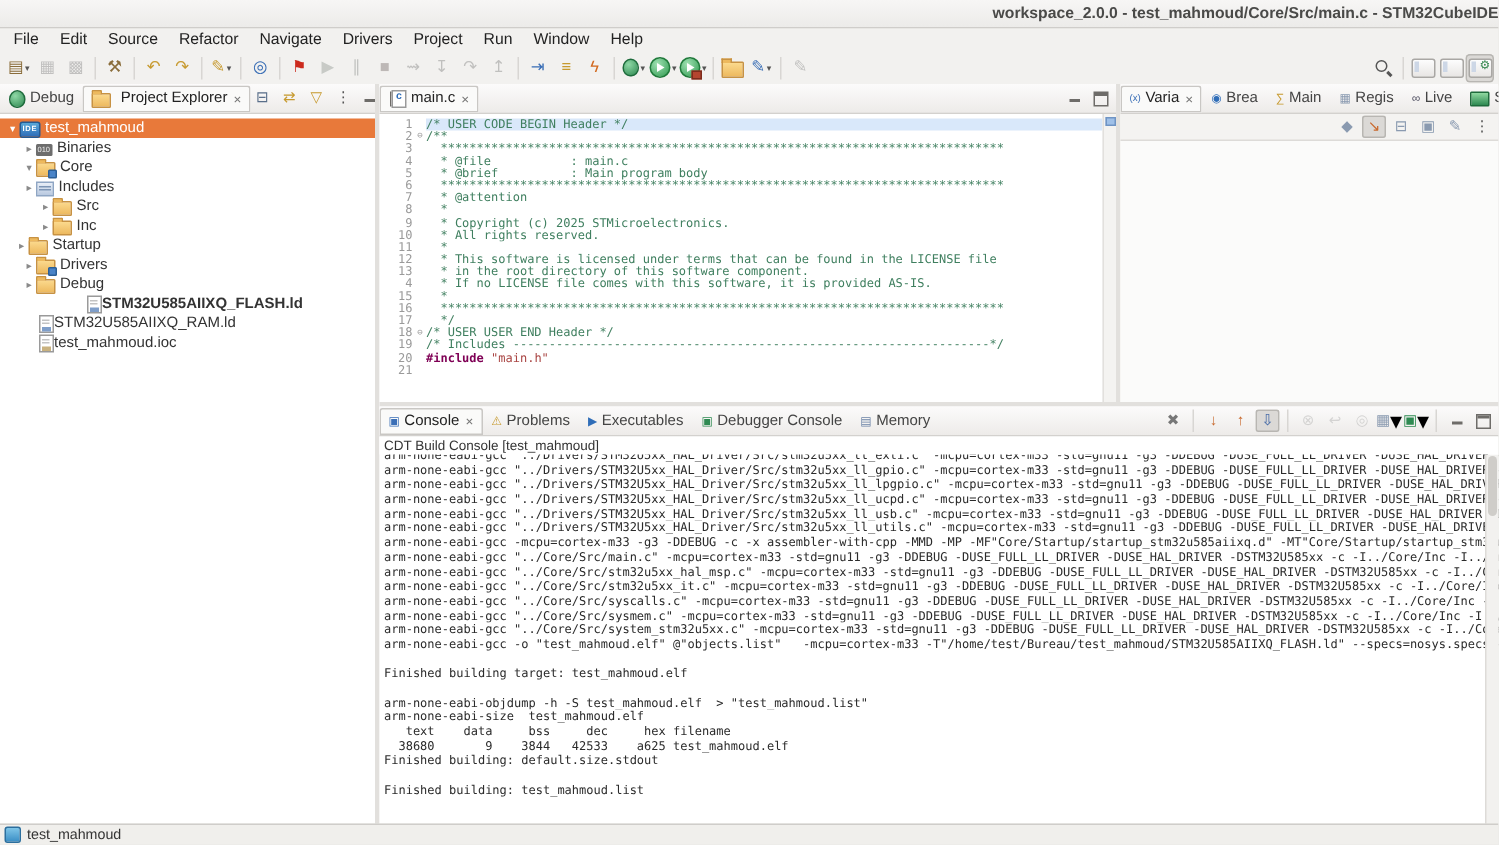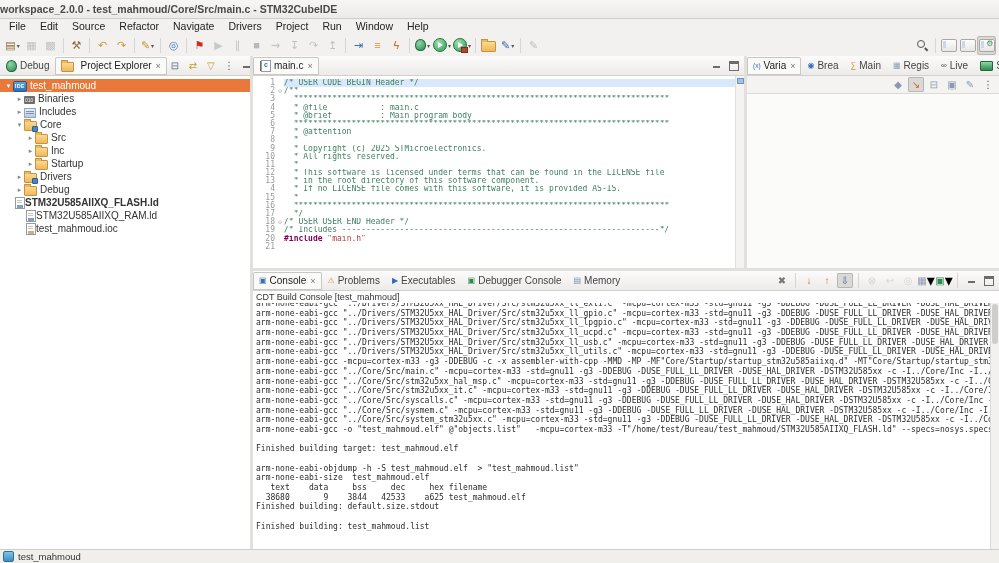--- a/index.html
+++ b/index.html
@@ -1,17 +1,17 @@
 <!DOCTYPE html>
 <html><head>
 <meta charset="utf-8">
 <style>
   html,body{margin:0;padding:0}
   body{width:999px;height:563px;position:relative;background:#edebe9;font-family:"Liberation Sans",sans-serif;overflow:hidden;-webkit-font-smoothing:antialiased}
-  .titlebar{height:18px;background:linear-gradient(#f7f6f5,#ecebe9);border-bottom:1px solid #cfcdca;text-align:left;font-size:10.5px;font-weight:bold;color:#4a4a48;line-height:18px}
+  .titlebar{height:18px;background:linear-gradient(#f7f6f5,#ecebe9);border-bottom:1px solid #cfcdca;text-align:right;font-size:10.5px;font-weight:bold;color:#4a4a48;line-height:18px}
   .menubar{height:15px;background:#f2f1ef;display:flex;align-items:center;padding-left:2px}
   .menu-item{padding:0 7px;font-size:10.5px;color:#222;line-height:15px}
   .toolbar{height:22px;background:#f2f1ef;border-bottom:1px solid #c8c6c3;display:flex;align-items:center;padding:0 3px}
   .tb-sep{width:1px;height:15px;background:#d8d6d3;margin:0 3px;flex:none}
   .tb-spacer{flex:1}
   .tb-btn{height:19px;min-width:17px;display:flex;align-items:center;justify-content:center;border-radius:3px;flex:none;padding:0 1px}
   .tb-btn .g{font-size:11px;line-height:1}
   .tb-btn .dd{font-size:6px;color:#555;margin-left:1px}
   .dis{opacity:.35;filter:grayscale(.9)}
   .pressed{background:#dbd9d6;box-shadow:inset 0 0 0 1px #b8b6b2;border-radius:3px}
@@ -265,55 +265,55 @@
           <span class="chev">▾</span>
           <span class="ti ti-proj"></span>
           <span class="tree-label">test_mahmoud</span>
         </div>
         <div class="tree-row" style="padding-left: 15px;">
           <span class="chev">▸</span>
           <span class="ti ti-bin"></span>
           <span class="tree-label">Binaries</span>
         </div>
         <div class="tree-row" style="padding-left: 15px;">
-          <span class="chev">▸</span>
-          <span class="ti ti-inc"></span>
-          <span class="tree-label">Includes</span>
-        </div>
-        <div class="tree-row" style="padding-left: 15px;">
           <span class="chev">▾</span>
           <span class="ti ti-folder ti-mod"></span>
           <span class="tree-label">Core</span>
         </div>
+        <div class="tree-row" style="padding-left: 15px;">
+          <span class="chev">▸</span>
+          <span class="ti ti-inc"></span>
+          <span class="tree-label">Includes</span>
+        </div>
         <div class="tree-row" style="padding-left: 26px;">
           <span class="chev">▸</span>
           <span class="ti ti-folder"></span>
           <span class="tree-label">Src</span>
         </div>
         <div class="tree-row" style="padding-left: 26px;">
           <span class="chev">▸</span>
           <span class="ti ti-folder"></span>
           <span class="tree-label">Inc</span>
         </div>
-        <div class="tree-row" style="padding-left: 26px;">
+        <div class="tree-row" style="padding-left: 10px;">
           <span class="chev">▸</span>
           <span class="ti ti-folder"></span>
           <span class="tree-label">Startup</span>
         </div>
         <div class="tree-row" style="padding-left: 15px;">
           <span class="chev">▸</span>
           <span class="ti ti-folder ti-mod"></span>
           <span class="tree-label">Drivers</span>
         </div>
         <div class="tree-row" style="padding-left: 15px;">
           <span class="chev">▸</span>
           <span class="ti ti-folder"></span>
           <span class="tree-label">Debug</span>
         </div>
-        <div class="tree-row" style="padding-left: 4px;">
+        <div class="tree-row" style="padding-left: 15px; margin-left: 32px;">
           <span class="chev"></span>
           <span class="ti ti-file ti-ld"></span>
           <span class="tree-label bold">STM32U585AIIXQ_FLASH.ld</span>
         </div>
         <div class="tree-row" style="padding-left: 15px;">
           <span class="chev"></span>
           <span class="ti ti-file ti-ld"></span>
           <span class="tree-label">STM32U585AIIXQ_RAM.ld</span>
         </div>
         <div class="tree-row" style="padding-left: 15px;">

